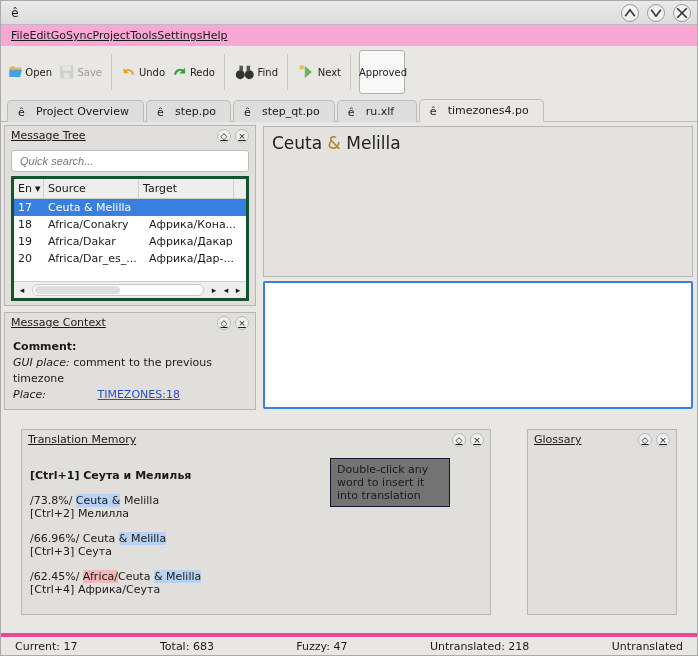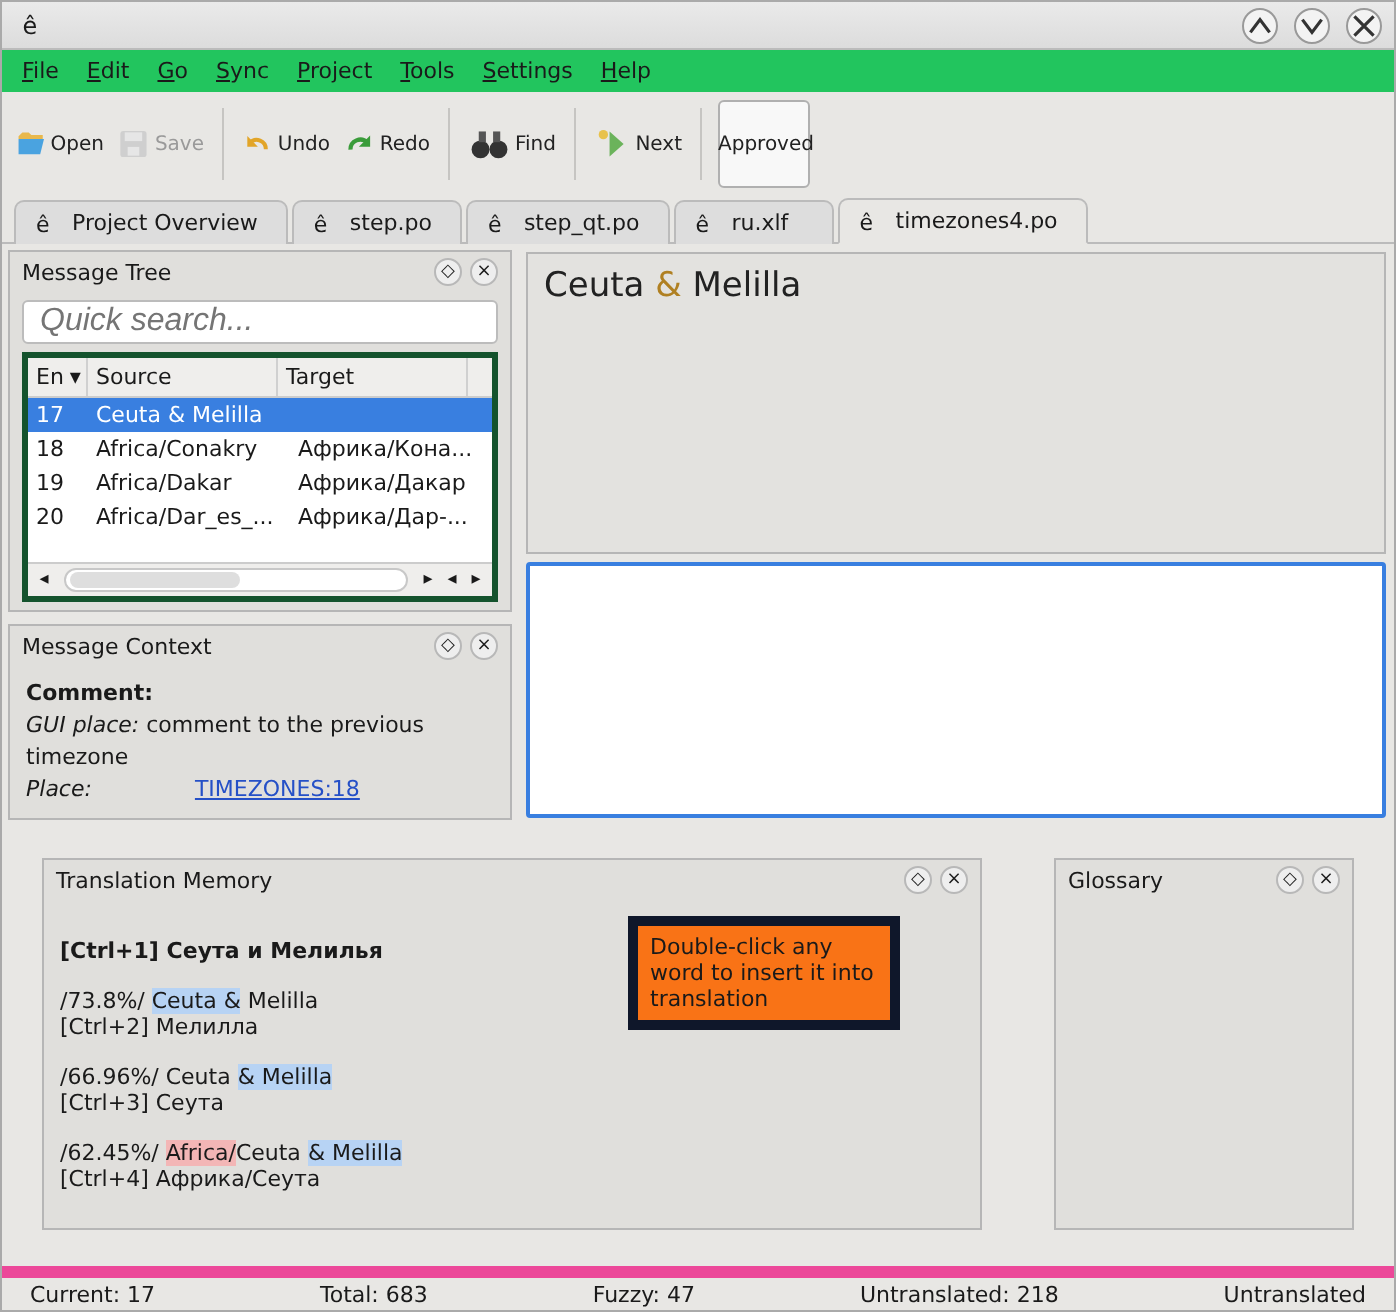--- a/index.html
+++ b/index.html
@@ -34,21 +34,21 @@
   .titlebar .win-controls { margin-left:auto; display:flex; gap:8px; }
   .win-btn {
     width: 18px; height: 18px;
     border: 1px solid #999; border-radius: 9px;
     background:#f3f3f3;
     display:flex;align-items:center;justify-content:center;
     font-size:10px; color:#333; cursor:pointer;
   }
   
   .menubar {
-    display:flex; gap:14px; padding: 4px 10px; background:#22c55e;
+    display:flex; padding: 4px 10px; background:#f9a8d4;text-decoration:underline;
   }
   .menubar span { text-decoration: underline; text-decoration-color: transparent; cursor:pointer; }
   .menubar span::first-letter { text-decoration: underline; }
   
   .toolbar {
     display:flex; gap:4px; padding:4px 6px; background:#e8e7e4;
   }
   .toolbtn {
     width: 46px; height:44px;
     border:1px solid transparent; border-radius:3px;
@@ -73,35 +73,36 @@
   }
   .doctab.active { background:#e8e7e4; border-bottom:1px solid #e8e7e4;}
   .doctab .tab-ico { width:12px;height:12px; font-size:11px;}
   
   .main { display:grid; grid-template-columns: 258px 1fr; grid-template-rows: 1fr; flex:1; min-height:0;}
   .leftcol { display:flex; flex-direction:column; min-height:0;}
   .rightcol { display:flex; flex-direction:column; padding:4px; gap:4px; min-height:0;}
   
   .panel { border:1px solid #b6b6b6; margin:3px; background:#e0dfdc; display:flex; flex-direction:column; min-height:0;}
   .panel-header {
-    display:flex; align-items:flex-end; padding:3px 6px; gap:4px;
+    display:flex; align-items:flex-start; padding:3px 6px; gap:4px;
     background:#e0dfdc; font-size:11px; font-weight:normal;
     border-bottom:0px solid #c8c8c8;
+    text-decoration:underline;
   }
   .panel-header .title { flex:1; }
   .hdr-btn {
     width:14px;height:14px;border:1px solid #b8b8b8;border-radius:7px;
     background:#eee;display:flex;align-items:center;justify-content:center;
     font-size:9px;cursor:pointer;
   }
   
   .quicksearch { margin:4px 6px; }
   .quicksearch input {
     width:100%; height:22px; border:1px solid #bcbcbc; border-radius:3px;
-    padding:0 8px; font-style:italic; color:#7a7a7a; font-size:16px;
+    padding:0 8px; font-style:italic; color:#7a7a7a; font-size:11px;
     background:#fff;
   }
   .tree-wrap { margin:0 6px 4px 6px; border:3px solid #14532d; background:#fff; display:flex; flex-direction:column; flex:1; min-height:0;}
   .tree-head { display:grid; grid-template-columns: 30px 1fr 1fr 12px; background:#efeeec; border-bottom:1px solid #ccc;}
   .th { padding:3px 4px; border-right:1px solid #d0d0d0; display:flex; align-items:center; gap:3px; font-size:11px; cursor:pointer;}
   .tree-body { overflow-y:scroll; overflow-x:hidden; flex:1; min-height:0;}
   .row { display:grid; grid-template-columns: 30px 1fr 1fr; font-size:11px;}
   .row > div { padding:2px 4px; white-space:nowrap; overflow:hidden; text-overflow:ellipsis;}
   .row.sel { background:#397fe0; color:#fff;}
   .tree-footer { display:flex; align-items:center; padding:2px; border-top:1px solid #ccc; background:#efeeec;}
@@ -126,26 +127,26 @@
   .bottom { display:flex; gap:4px; padding:0 4px 2px 4px; height:220px;}
   .bottom .panel { flex:1; margin:16px;}
   .bottom .gloss { flex:0 0 150px; }
   .tm-body { padding:6px 8px; font-size:11px; position:relative; flex:1; overflow:auto;}
   .tm-entry { margin-bottom:12px; }
   .tm-entry .hl-blue { background:#b7d3f4;}
   .tm-entry .hl-red { background:#f3b6b6;}
   .tm-entry .b { font-weight:bold;}
   .tooltip {
     position:absolute; right:40px; top:8px;
-    border:5px solid #0f172a; background:#f97316; padding:4px 6px; width:136px;
+    border:1px solid #0f172a; background:#737373; padding:4px 6px; width:120px;
     font-size:11px;
   }
   
   .statusbar {
-    height:22px; border-top:6px solid #ec4899; background:#e8e7e4;
+    height:22px; border-top:4px solid #ec4899; background:#e8e7e4;
     display:flex; align-items:center; justify-content:space-between;
     padding:0 14px; font-size:11px;
   }
   .statusbar span { white-space:nowrap; }
   ::-webkit-scrollbar { width:14px; height:14px;}
   ::-webkit-scrollbar-track { background:#efeeec; border-left:1px solid #d4d4d4;}
   ::-webkit-scrollbar-thumb { background:#cfcfcf; border:1px solid #b8b8b8; border-radius:3px;}
 </style>
 </head>
 <body>

